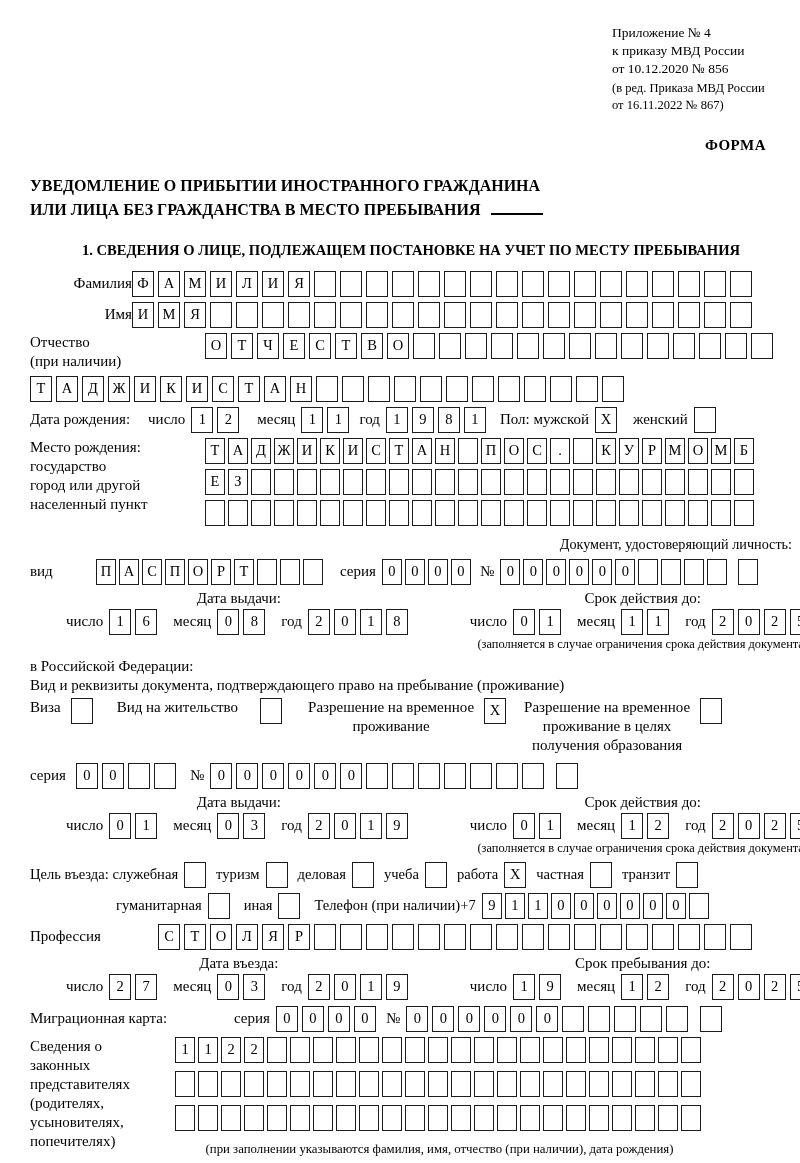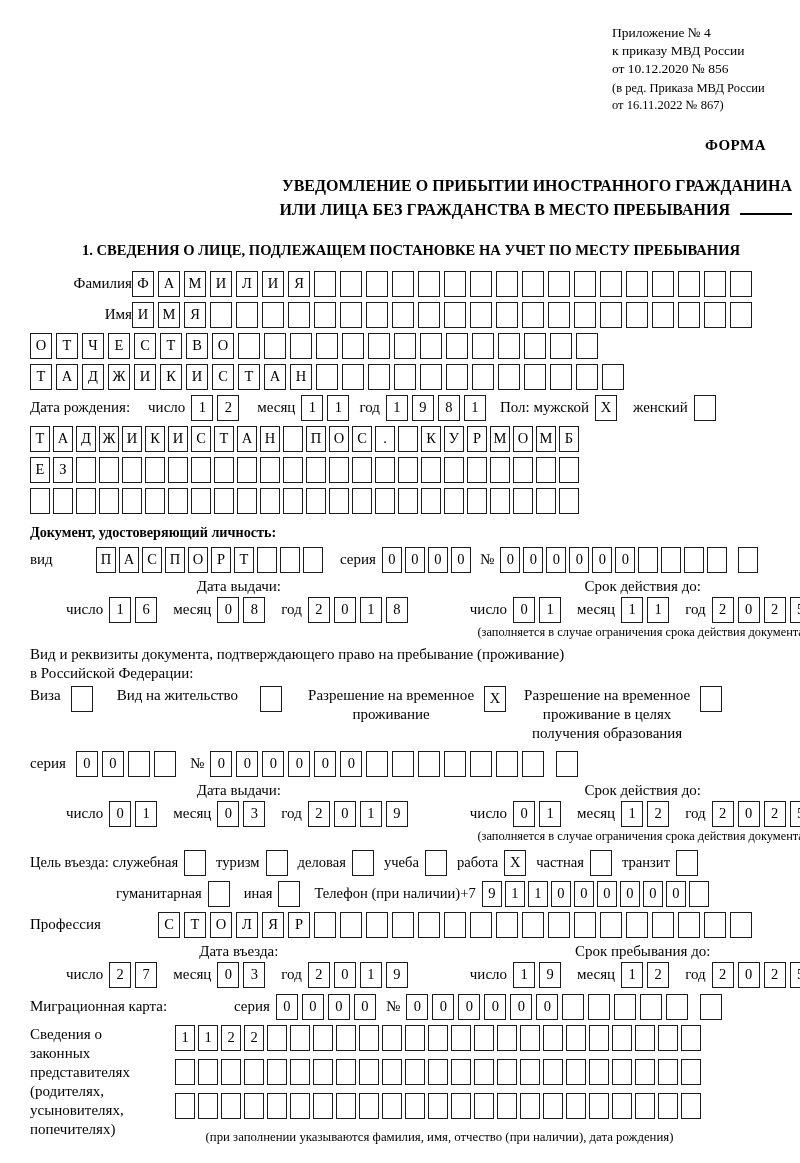--- a/index.html
+++ b/index.html
@@ -1,38 +1,38 @@
 <!DOCTYPE html>
 <html><head>
 <meta charset="utf-8">
 <style>
   html,body{margin:0;padding:0;background:#fff;}
   .page{width:800px;height:1163px;box-sizing:border-box;padding:24px 8px 10px 30px;
         background:#fff;color:#000;font-family:"Liberation Serif",serif;overflow:hidden;position:relative;}
   .hdr{margin-left:auto;width:180px;font-size:13.5px;line-height:1.32;}
   .hdr .sm{font-size:12.5px;margin-top:3px;line-height:1.3;}
   .forma{text-align:right;font-weight:bold;font-size:15px;margin:24px 26px 0 0;letter-spacing:.5px;}
-  .title{margin-top:20px;text-align:right;font-weight:bold;font-size:16px;line-height:1.5;}
+  .title{margin-top:20px;text-align:left;font-weight:bold;font-size:16px;line-height:1.5;}
   .blank{display:inline-block;width:52px;border-bottom:2px solid #000;height:14px;margin-left:10px;}
   .sect{margin-top:20px;text-align:center;font-weight:bold;font-size:14.6px;}
   .rows{margin-top:12px;font-size:15px;}
   .frow{display:flex;align-items:center;margin-bottom:5px;white-space:nowrap;}
   .frow.top{align-items:flex-start;}
   .flabel{flex:0 0 auto;line-height:19px;}
   .cells{display:flex;flex:0 0 auto;}
   .cell,.cbox{display:inline-flex;align-items:center;justify-content:center;width:22px;height:26px;
         border:1.8px solid #1c1c1c;margin-right:4px;font-size:14.5px;box-sizing:border-box;flex:0 0 auto;
         background:#fff;}
   .tight .cell{width:20px;margin-right:3px;}
   .cbox{margin-right:0;}
   .lone{margin-left:8px;}
   .w102{width:102px;text-align:right;} .w175{width:175px;} .w148{width:148px;} .w128{width:128px;} .w145{width:145px;}
   .stack{display:flex;flex-direction:column;}
   .stack .cells{margin-bottom:5px;}
-  .dochead{text-align:left;font-weight:bold;font-size:14.2px;margin:3px 0 6px;}
+  .dochead{text-align:right;font-weight:normal;font-size:14.2px;margin:3px 0 6px;}
   .dates{display:flex;margin:2px 0 6px 36px;white-space:nowrap;}
   .dcol{display:flex;flex-direction:column;align-items:center;}
   .dcol2{margin-left:58px;}
   .dhead{font-size:15px;margin-bottom:2px;}
   .dline{display:flex;align-items:center;}
   .dline .wlbl{margin:0 6px 0 0;}
   .dline .grp{margin-right:12px;display:flex;}
   .note{font-size:12.4px;margin-top:2px;}
   .plain{font-size:15px;margin:2px 0;}
   .chkrow{display:flex;align-items:flex-start;margin:4px 0 8px;white-space:nowrap;}
@@ -123,20 +123,24 @@
           <span class="cell"></span>
           <span class="cell"></span>
           <span class="cell"></span>
           <span class="cell"></span>
           <span class="cell"></span>
           <span class="cell"></span>
         </span>
     </div>
 
     <div class="frow top">
+      <span class="flabel w175">
+        <div>Отчество</div>
+        <div>(при наличии)</div>
+      </span>
       <span class="cells">
           <span class="cell">О</span>
           <span class="cell">Т</span>
           <span class="cell">Ч</span>
           <span class="cell">Е</span>
           <span class="cell">С</span>
           <span class="cell">Т</span>
           <span class="cell">В</span>
           <span class="cell">О</span>
           <span class="cell"></span>
@@ -203,20 +207,26 @@
           <span class="cell">8</span>
           <span class="cell">1</span>
         </span>
       <span class="gap6">Пол: мужской</span>
       <span class="cbox" style="margin-right:16px">X</span>
       <span class="gap6">женский</span>
       <span class="cbox"></span>
     </div>
 
     <div class="frow top">
+      <span class="flabel w175">
+        <div>Место рождения:</div>
+        <div>государство</div>
+        <div>город или другой</div>
+        <div>населенный пункт</div>
+      </span>
       <span class="stack tight">
         <span class="cells">
             <span class="cell">Т</span>
             <span class="cell">А</span>
             <span class="cell">Д</span>
             <span class="cell">Ж</span>
             <span class="cell">И</span>
             <span class="cell">К</span>
             <span class="cell">И</span>
             <span class="cell">С</span>
@@ -374,22 +384,22 @@
               <span class="cell">2</span>
               <span class="cell">0</span>
               <span class="cell">2</span>
               <span class="cell">5</span>
             </span>
         </div>
         <div class="note">(заполняется в случае ограничения срока действия документа)</div>
       </div>
     </div>
 
+    <div class="plain">в Российской Федерации:</div>
     <div class="plain">Вид и реквизиты документа, подтверждающего право на пребывание (проживание)</div>
-    <div class="plain">в Российской Федерации:</div>
 
     <div class="chkrow">
       <span class="chkitem" style="margin-right:24px">
         <span class="txt">Виза</span>
         <span class="cbox"></span>
       </span>
       <span class="chkitem" style="margin-right:26px">
         <span class="txt" style="margin-right:22px">Вид на жительство</span>
         <span class="cbox"></span>
       </span>

